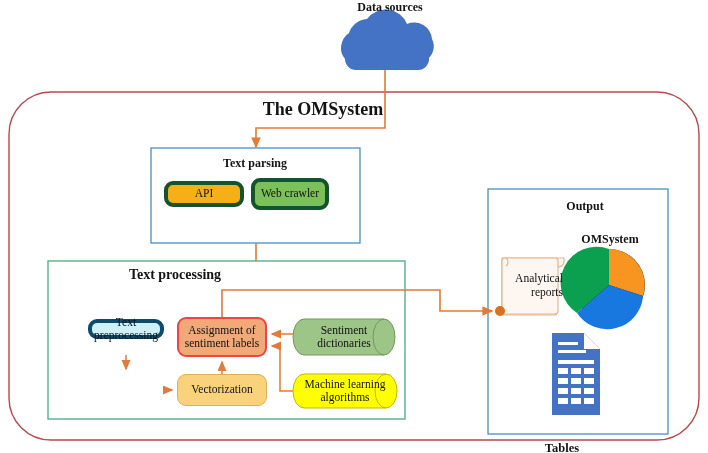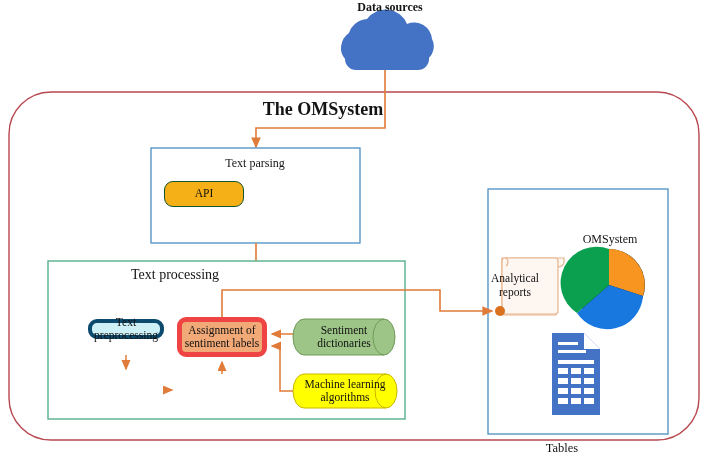--- a/index.html
+++ b/index.html
@@ -1,44 +1,44 @@
 <!DOCTYPE html>
 <html><head>
 <meta charset="utf-8">
 <style>
   html,body{margin:0;padding:0;background:#ffffff;}
   body{width:708px;height:453px;position:relative;overflow:hidden;
        font-family:"Liberation Serif","DejaVu Serif",serif;}
   #stage{position:absolute;left:0;top:0;width:708px;height:453px;}
   svg.layer{position:absolute;left:0;top:0;width:708px;height:453px;}
   .lbl{position:absolute;color:#141414;text-align:center;line-height:1.12;
-       white-space:nowrap;pointer-events:none;}
+       white-space:nowrap;pointer-events:none;font-weight:bold;}
   .t-sources{left:330px;top:1px;width:120px;font-size:12px;font-weight:bold;}
   .t-om{left:255px;top:99px;width:136px;font-size:18px;font-weight:bold;}
   .t-parsing{left:185px;top:157px;width:140px;font-size:12px;}
   .t-processing{left:100px;top:267px;width:150px;font-size:14px;}
   .t-output{left:530px;top:200px;width:110px;font-size:12px;}
   .t-graphics{left:560px;top:233px;width:100px;font-size:12px;}
   .t-tables{left:512px;top:398px;width:100px;font-size:12.5px;margin-top:43px;}
   .node{position:absolute;display:flex;align-items:center;justify-content:center;
         text-align:center;color:#111;font-size:11.5px;line-height:1.14;
         box-sizing:border-box;}
-  .rrect{border-radius:9px;border:1px solid #14532d;}
+  .rrect{border-radius:9px;border:4px solid #14532d;}
   .n-api{left:164px;top:181px;width:80px;height:26px;background:#f6b017;font-size:11.5px;}
   .n-web{left:251px;top:178px;width:78px;height:32px;background:#7cc05a;font-size:11.5px;}
   .n-pre{left:88px;top:319px;width:76px;height:20px;background:#cdf1f7;border:4px solid #0c4a6e;font-size:11.5px;}
   .n-stem{left:88px;top:374px;width:76px;height:32px;background:#93a9d8;border:1px solid #7b8fc0;font-size:11.5px;}
   .n-vec{left:177px;top:374px;width:90px;height:32px;background:#fbd27c;border:1px solid #ddb055;font-size:11.5px;}
-  .n-assign{left:177px;top:317px;width:90px;height:40px;background:#f0a977;border:5px solid #ef4444;font-size:11.5px;}
+  .n-assign{left:177px;top:317px;width:90px;height:40px;background:#f0a977;border:2px solid #ef4444;font-size:11.5px;}
   .cyl-lbl{position:absolute;display:flex;align-items:center;justify-content:center;
            text-align:center;font-size:11.5px;line-height:1.14;color:#111;}
   .c-sent{left:296px;top:319px;width:96px;height:36px;}
   .c-ml{left:296px;top:374px;width:98px;height:34px;}
-  .s-report{left:481px;top:266px;width:68px;height:40px;position:absolute;
-            display:flex;align-items:center;justify-content:center;text-align:center;
+  .s-report{left:495px;top:266px;width:68px;height:40px;position:absolute;
+            display:flex;align-items:center;justify-content:center;text-align:right;
             font-size:11.5px;line-height:1.18;color:#111;}
 </style>
 </head>
 <body>
 
 <div id="stage">
 
   <svg class="layer" viewBox="0 0 708 453">
     <defs>
       <marker id="ar" markerWidth="7" markerHeight="7" refX="6" refY="3" orient="auto">
@@ -118,25 +118,28 @@
           <rect x="571" y="398" width="10" height="6"></rect>
           <rect x="584" y="398" width="10" height="6"></rect>
       </g>
     </g>
   </svg>
 
   <div class="lbl t-sources">Data sources</div>
   <div class="lbl t-om">The OMSystem</div>
   <div class="lbl t-parsing">Text parsing</div>
   <div class="lbl t-processing">Text processing</div>
+  <div class="lbl t-output">Output</div>
   <div class="lbl t-graphics">OMSystem</div>
   <div class="lbl t-tables">Tables</div>
 
   <div class="node rrect n-api">API</div>
+  <div class="node rrect n-web">Web crawler</div>
 
   <div class="node rrect n-pre">Text preprocessing</div>
+  <div class="node rrect n-vec">Vectorization</div>
   <div class="node rrect n-assign">Assignment of sentiment labels</div>
 
   <div class="cyl-lbl c-ml">Machine learning algorithms</div>
   <div class="cyl-lbl c-sent">Sentiment dictionaries</div>
 
   <div class="s-report">Analytical reports</div>
 </div>
 
 </body></html>

